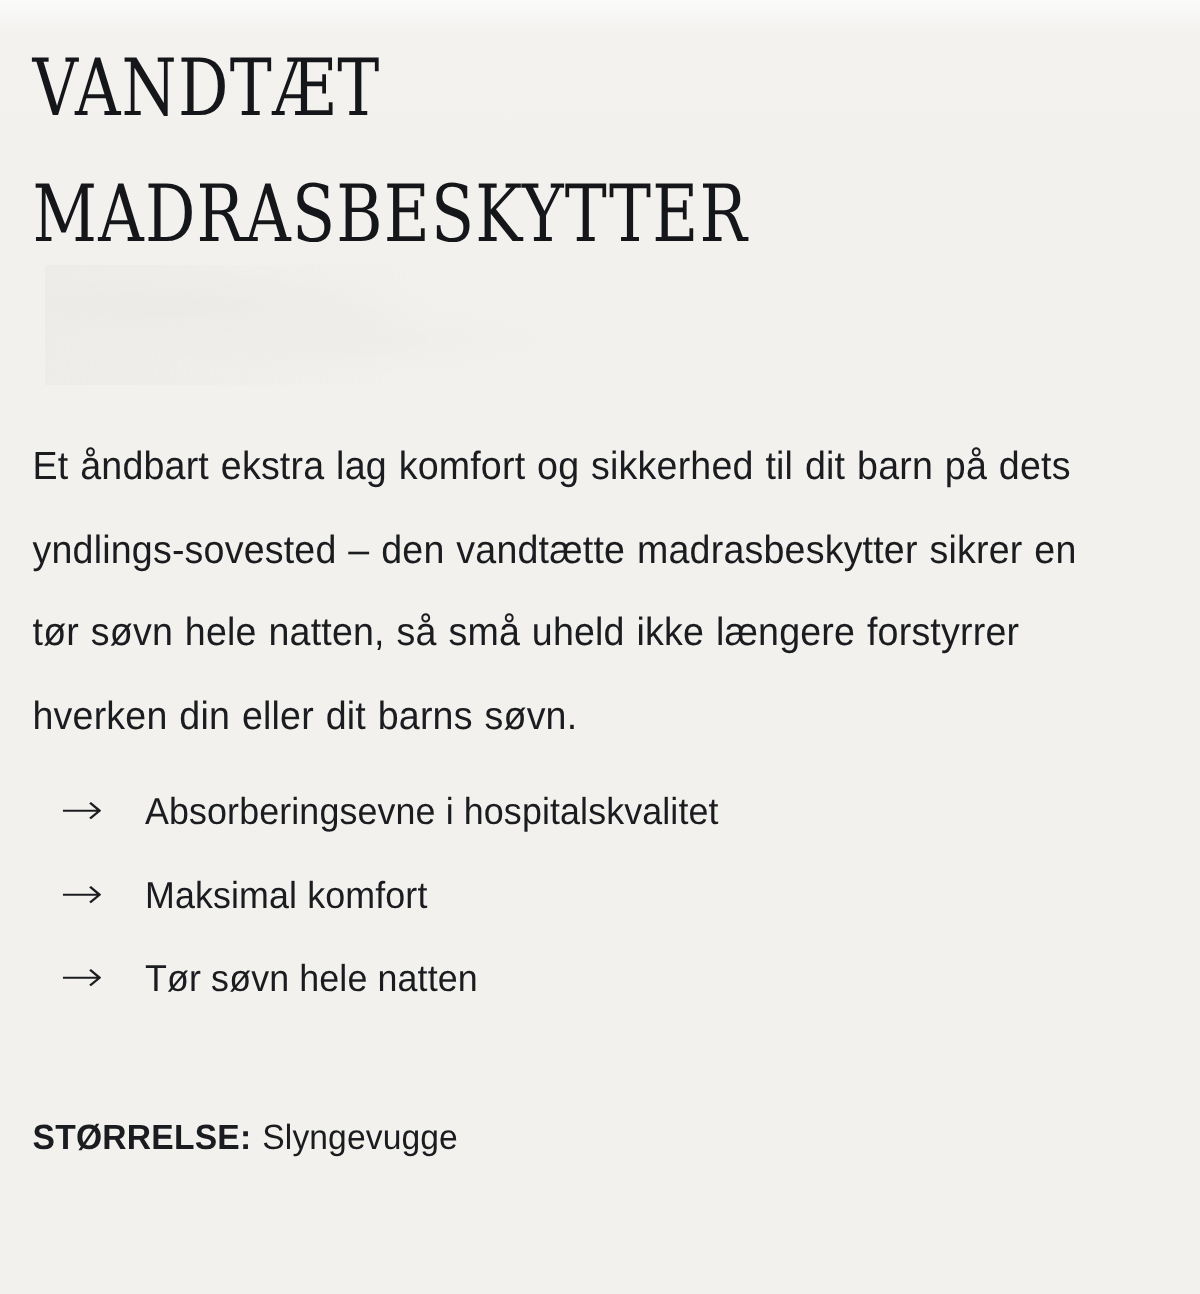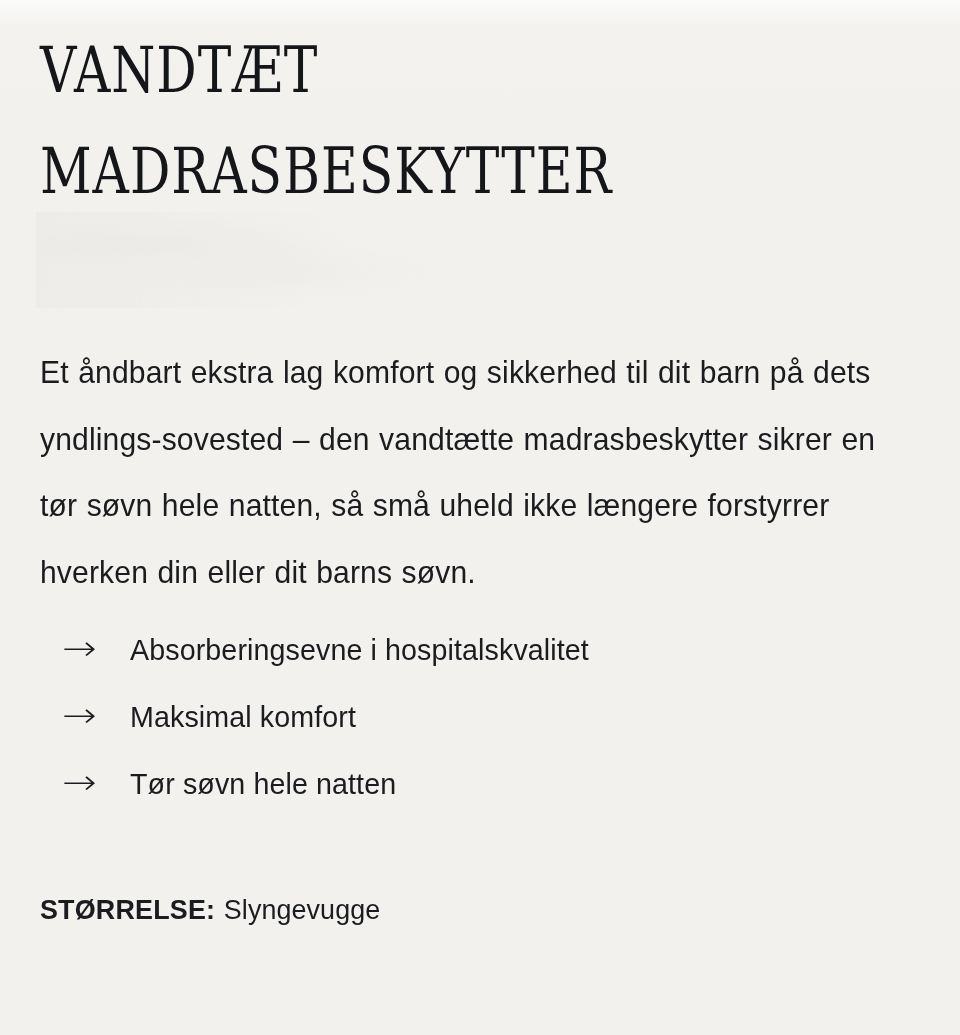--- a/index.html
+++ b/index.html
@@ -21,21 +21,21 @@
     position: relative;
     width: 960px;
     height: 837px;
     box-sizing: border-box;
     background:
       linear-gradient(180deg,
         #fbfbfa 0px,
         #f3f2ef 26px,
         #f2f1ee 120px,
         #f2f1ee 100%);
-    padding: 0 40px;
+    padding: 0 26px;
   }
 
   
   .product-title {
     margin: 0;
     padding-top: 20px;
     color: #15161a;
     font-family: "DejaVu Serif", "Liberation Serif", serif;
     font-size: 63px;
     line-height: 101px;

